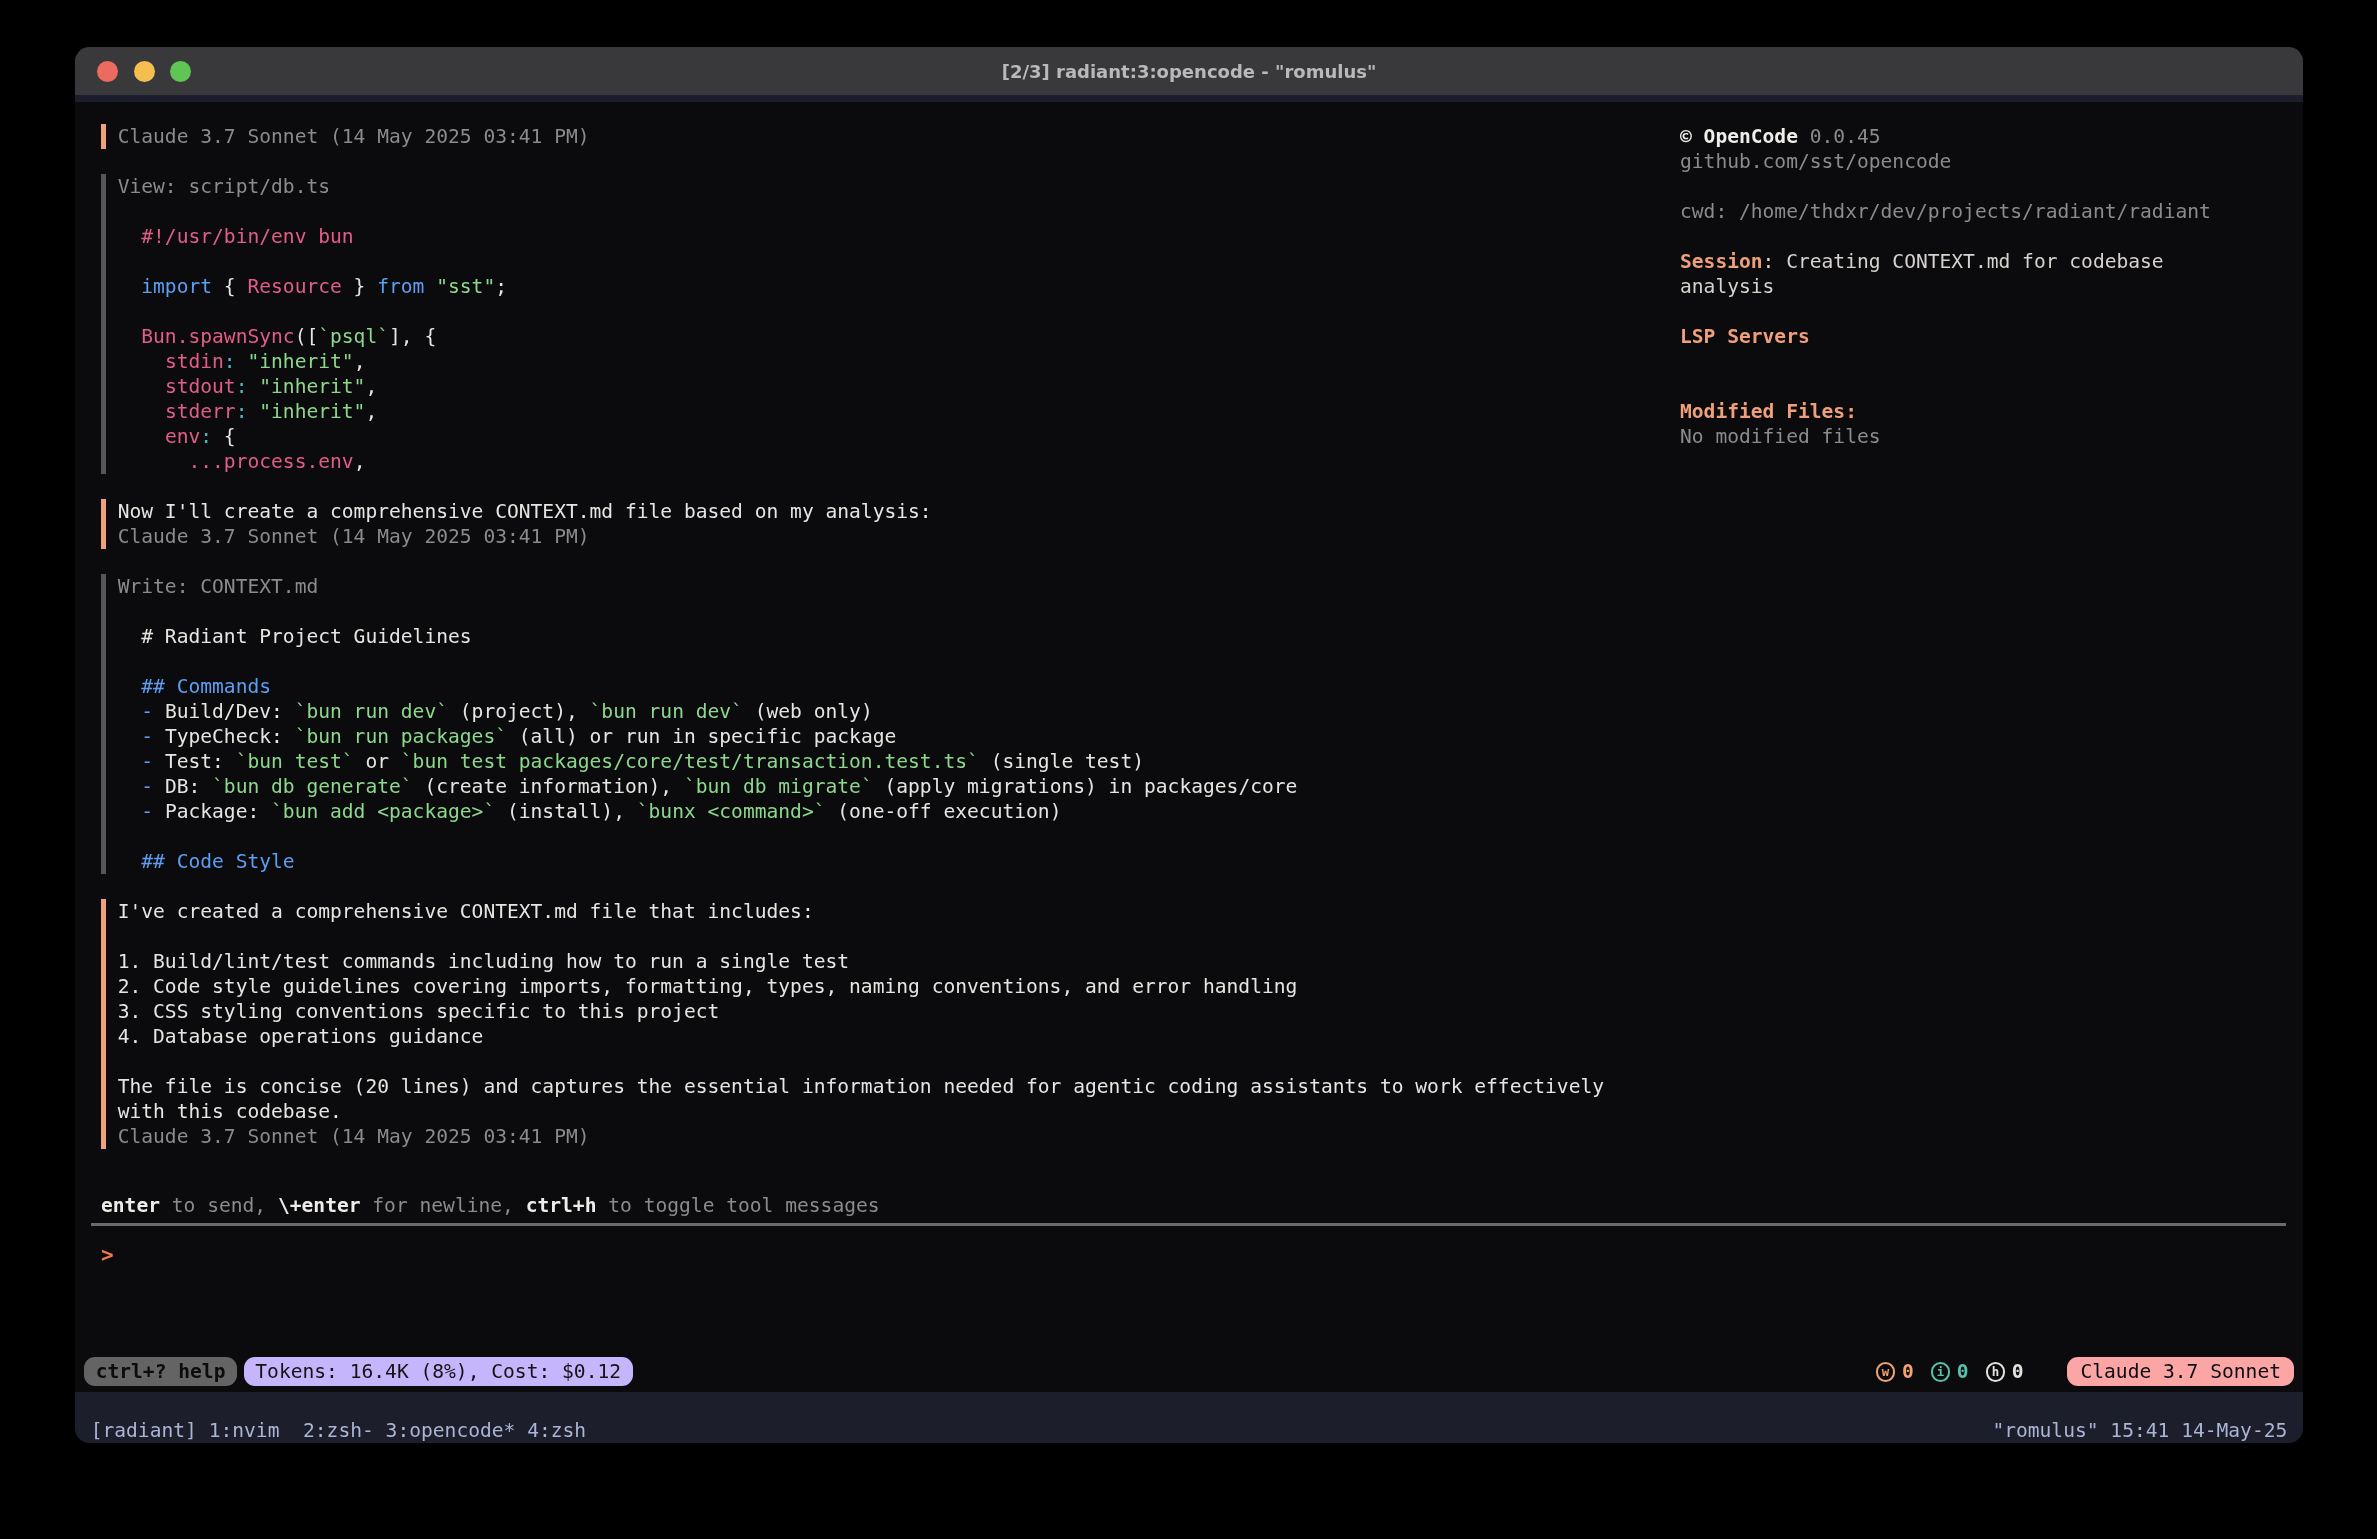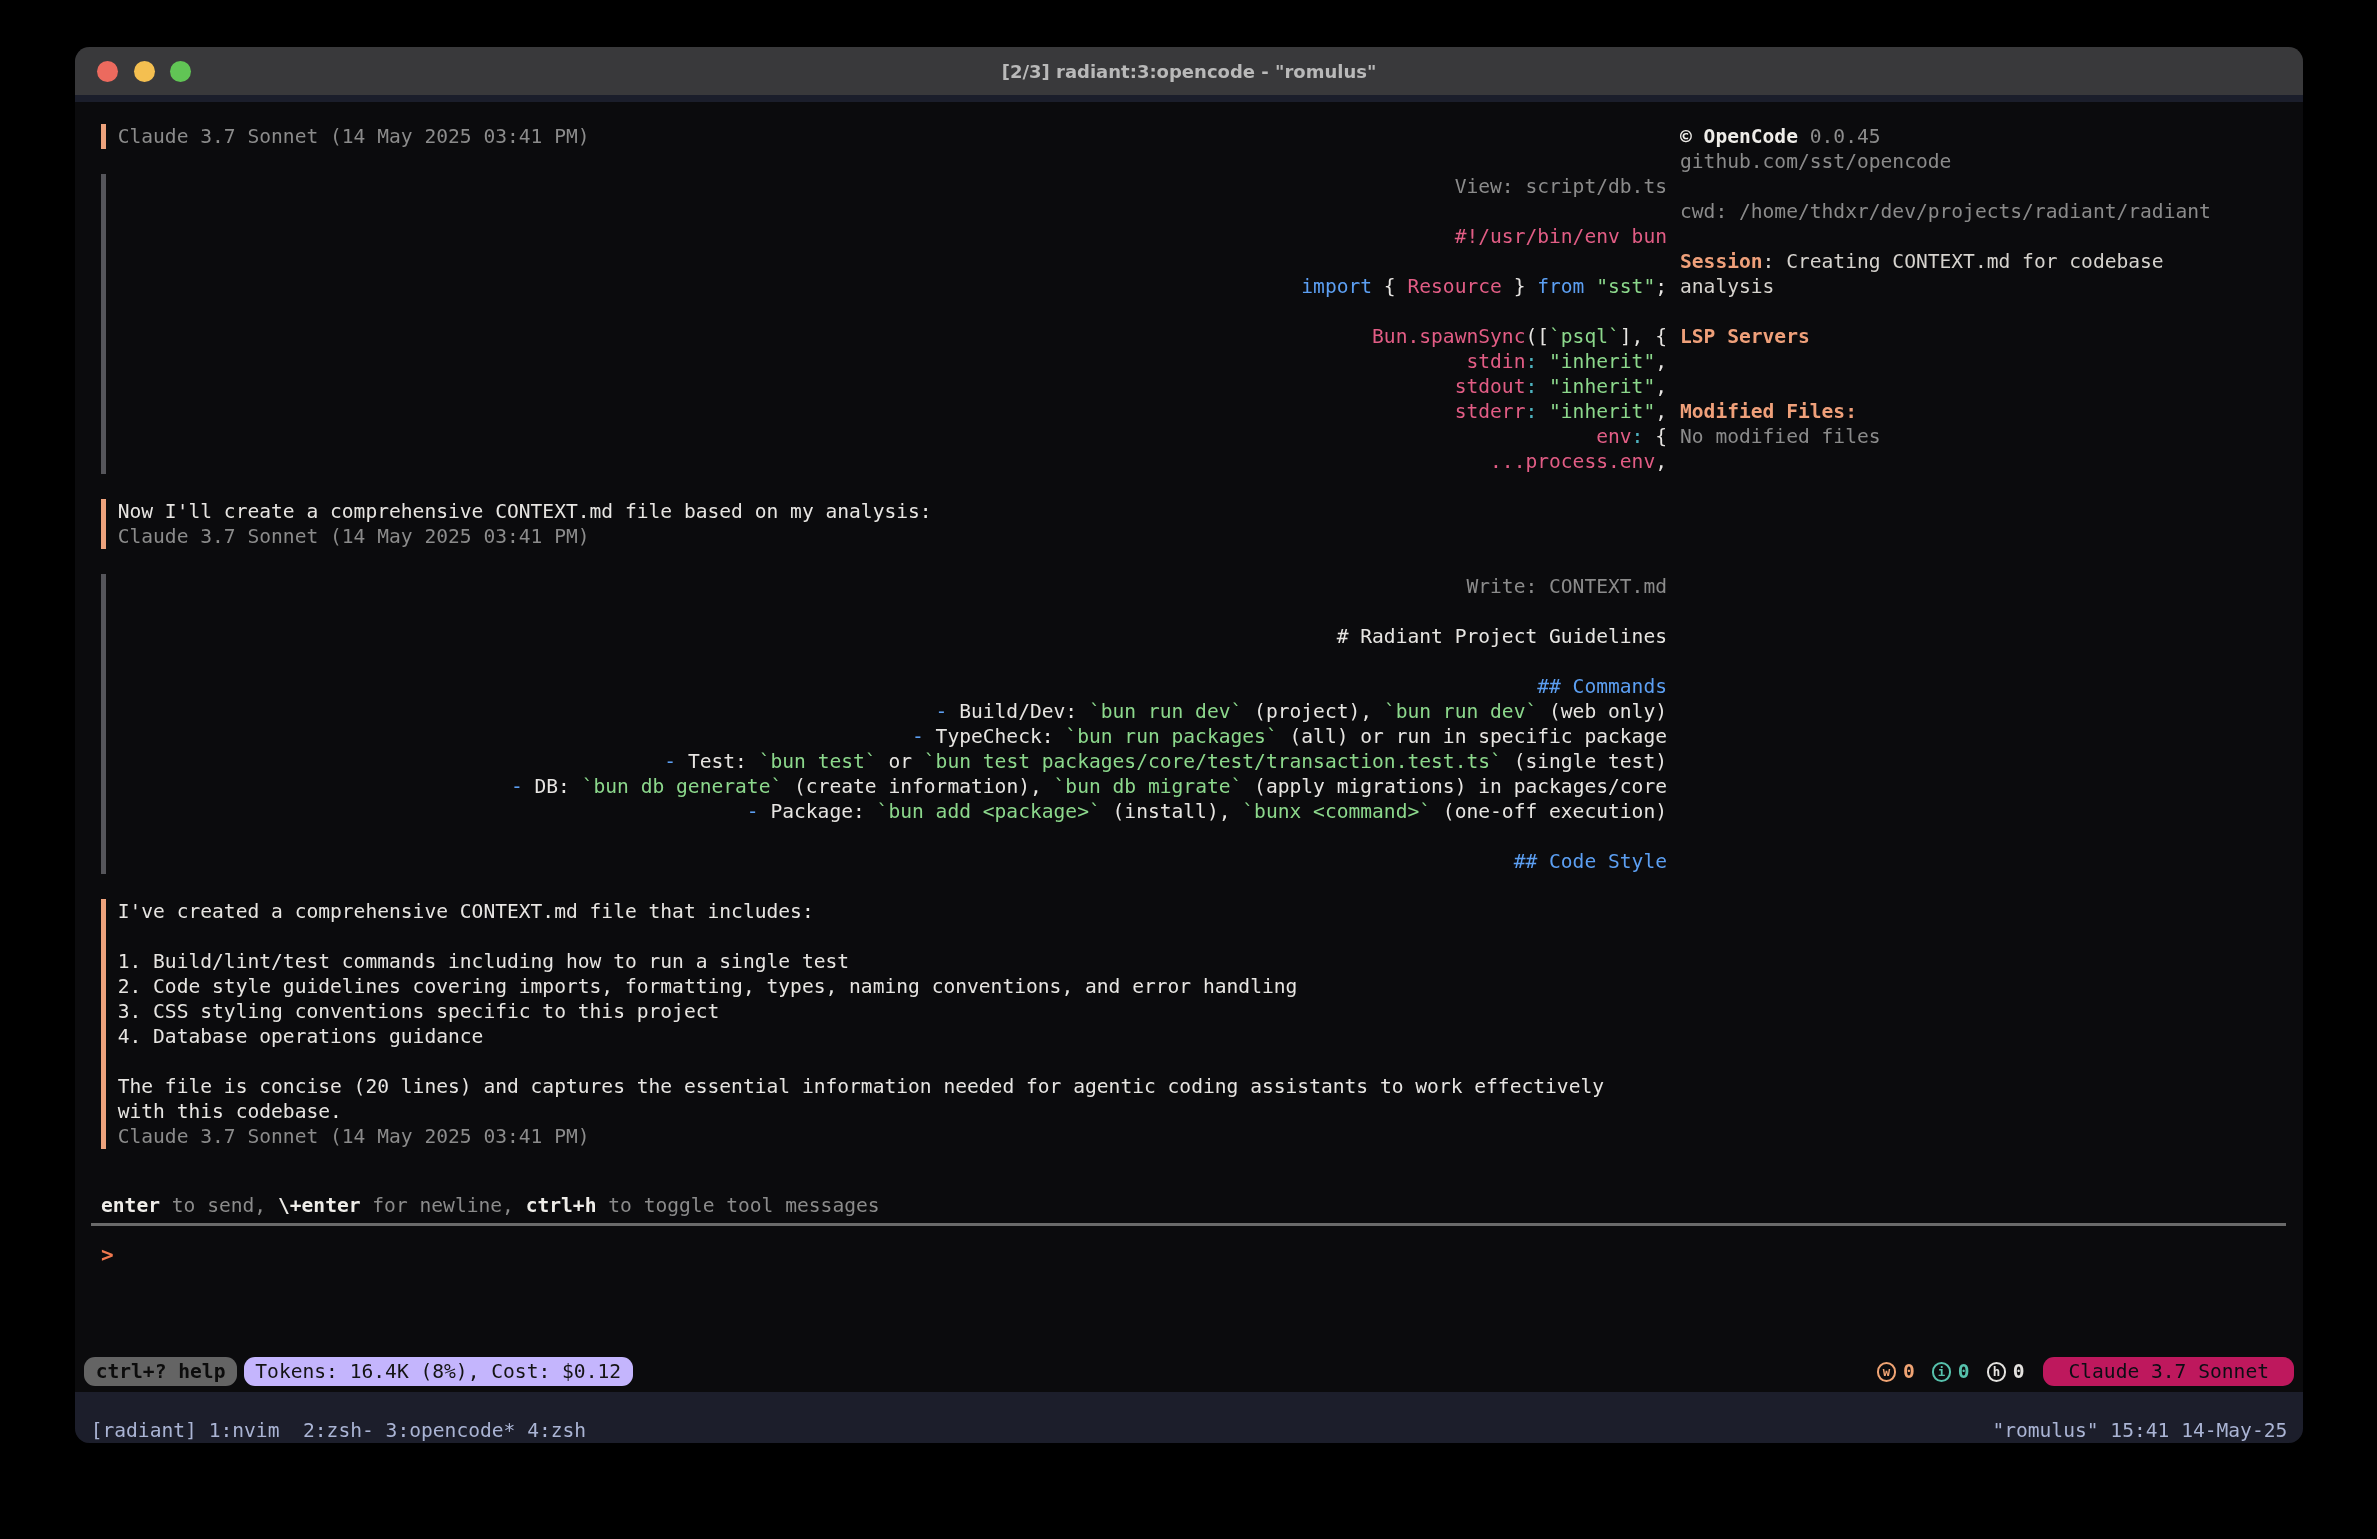--- a/index.html
+++ b/index.html
@@ -12,21 +12,21 @@
   .dot.red{background:#ec6a5e}.dot.yellow{background:#f4bf50}.dot.green{background:#61c555}
   .title-text{color:#b9b9b9;font-weight:bold;font-size:18px;font-family:"DejaVu Sans",sans-serif;}
   .term-strip{height:6.5px;background:#1b1e2b;flex:0 0 auto;}
   
   .term{flex:1 1 auto;position:relative;background:#0b0b0d;}
   .main-col{position:absolute;top:22px;left:26px;width:1566px;}
   .sidebar{position:absolute;top:22px;left:1605px;right:19.6px;}
   .tline{font-size:19.6px;line-height:25px;white-space:pre;min-height:25px;}
   .block{border-left:5.2px solid #555;padding-left:11.7px;margin-bottom:25px;}
   .accent-orange{border-left-color:#eda27c;}
-  .accent-gray{border-left-color:#55555a;text-align:right;}
+  .accent-gray{border-left-color:#55555a;}
   
   .c-w{color:#e7e5e2}
   .c-lg{color:#d6d3ce}
   .c-g{color:#8b8b8b}
   .c-b{color:#5c9ff2}
   .c-gr{color:#8cd88c}
   .c-p{color:#e25d85}
   .c-cy{color:#4eb3c0}
   .c-bw{color:#efede9;font-weight:bold}
   .c-ob{color:#efa07a;font-weight:bold}
@@ -38,21 +38,21 @@
   
   .statusbar{position:absolute;left:9px;right:9px;bottom:5.2px;display:flex;align-items:center;height:30px;}
   .chip{height:29px;line-height:29px;font-size:19.6px;padding:0 11.7px;white-space:pre;border-radius:11px;}
   .chip-help{background:#646464;color:#0c0c0c;font-weight:bold;}
   .chip-tokens{background:#c4b5fd;color:#141414;margin-left:6.5px;}
   .sb-spacer{flex:1;}
   .diag{display:inline-flex;align-items:center;gap:6.5px;margin-right:17px;}
   .diag-icon{display:inline-flex;width:19.6px;height:19.6px;border-radius:50%;border:2px solid currentColor;align-items:center;justify-content:center;font-size:12.4px;font-weight:bold;box-sizing:border-box;}
   .diag-count{font-size:19.6px;font-weight:bold;}
   .diag-warn{color:#f0a474}.diag-info{color:#57c2ad}.diag-hint{color:#e4e2df}
-  .chip-model{background:#be185d;color:#0b0e14;margin-left:2px;padding:0 25px;}
+  .chip-model{background:#fca5a5;color:#0b0e14;margin-left:27px;padding:0 13px;}
   
   .tmuxbar{height:51px;background:#1c1e2b;flex:0 0 auto;display:flex;justify-content:space-between;align-items:flex-end;padding:3.3px 15.7px 0 15.7px;box-sizing:border-box;}
   .tmux-text{color:#aab4d4;font-size:19.6px;line-height:25px;white-space:pre;}
 </style>
 </head>
 <body>
 
 <div class="window">
 
   <div class="titlebar">

